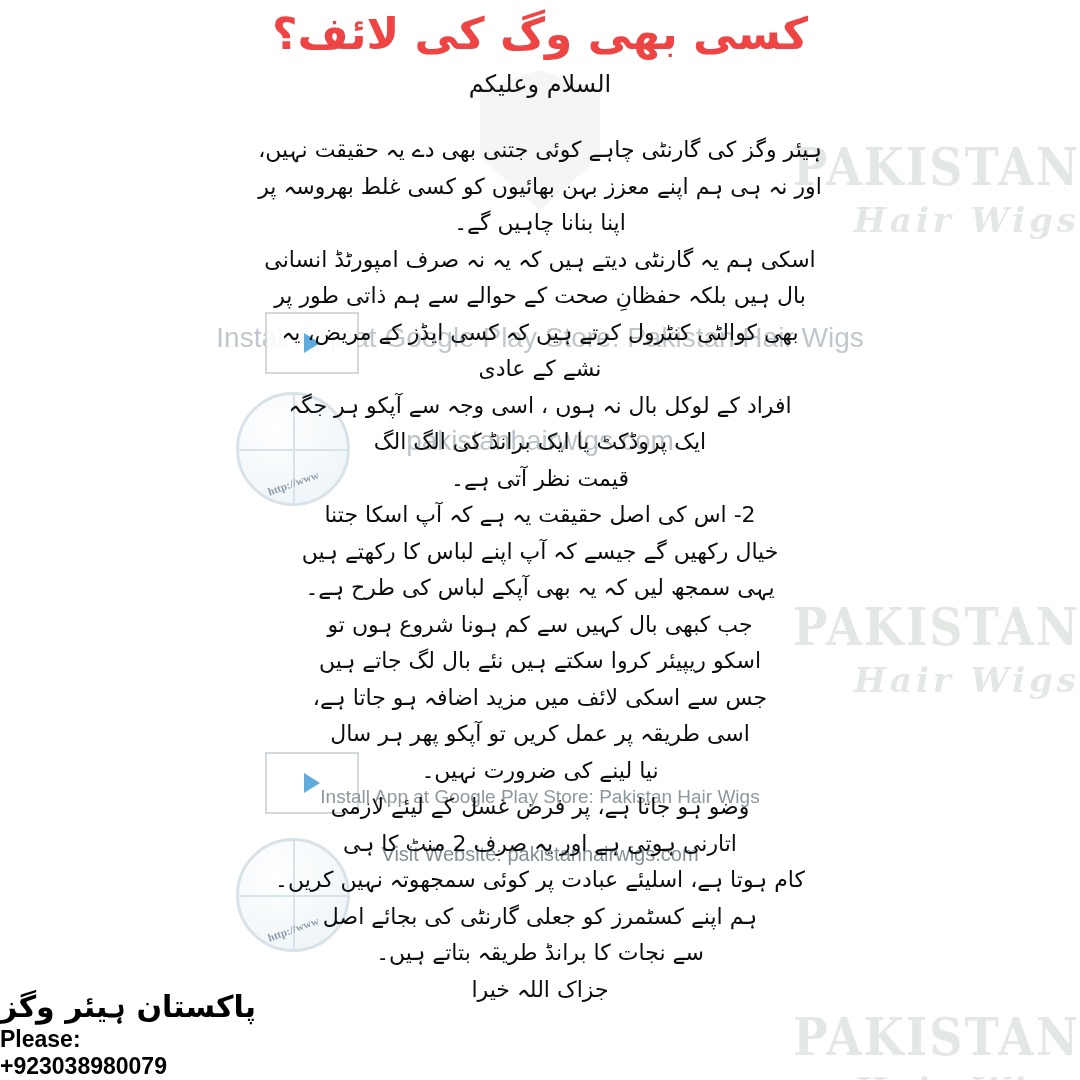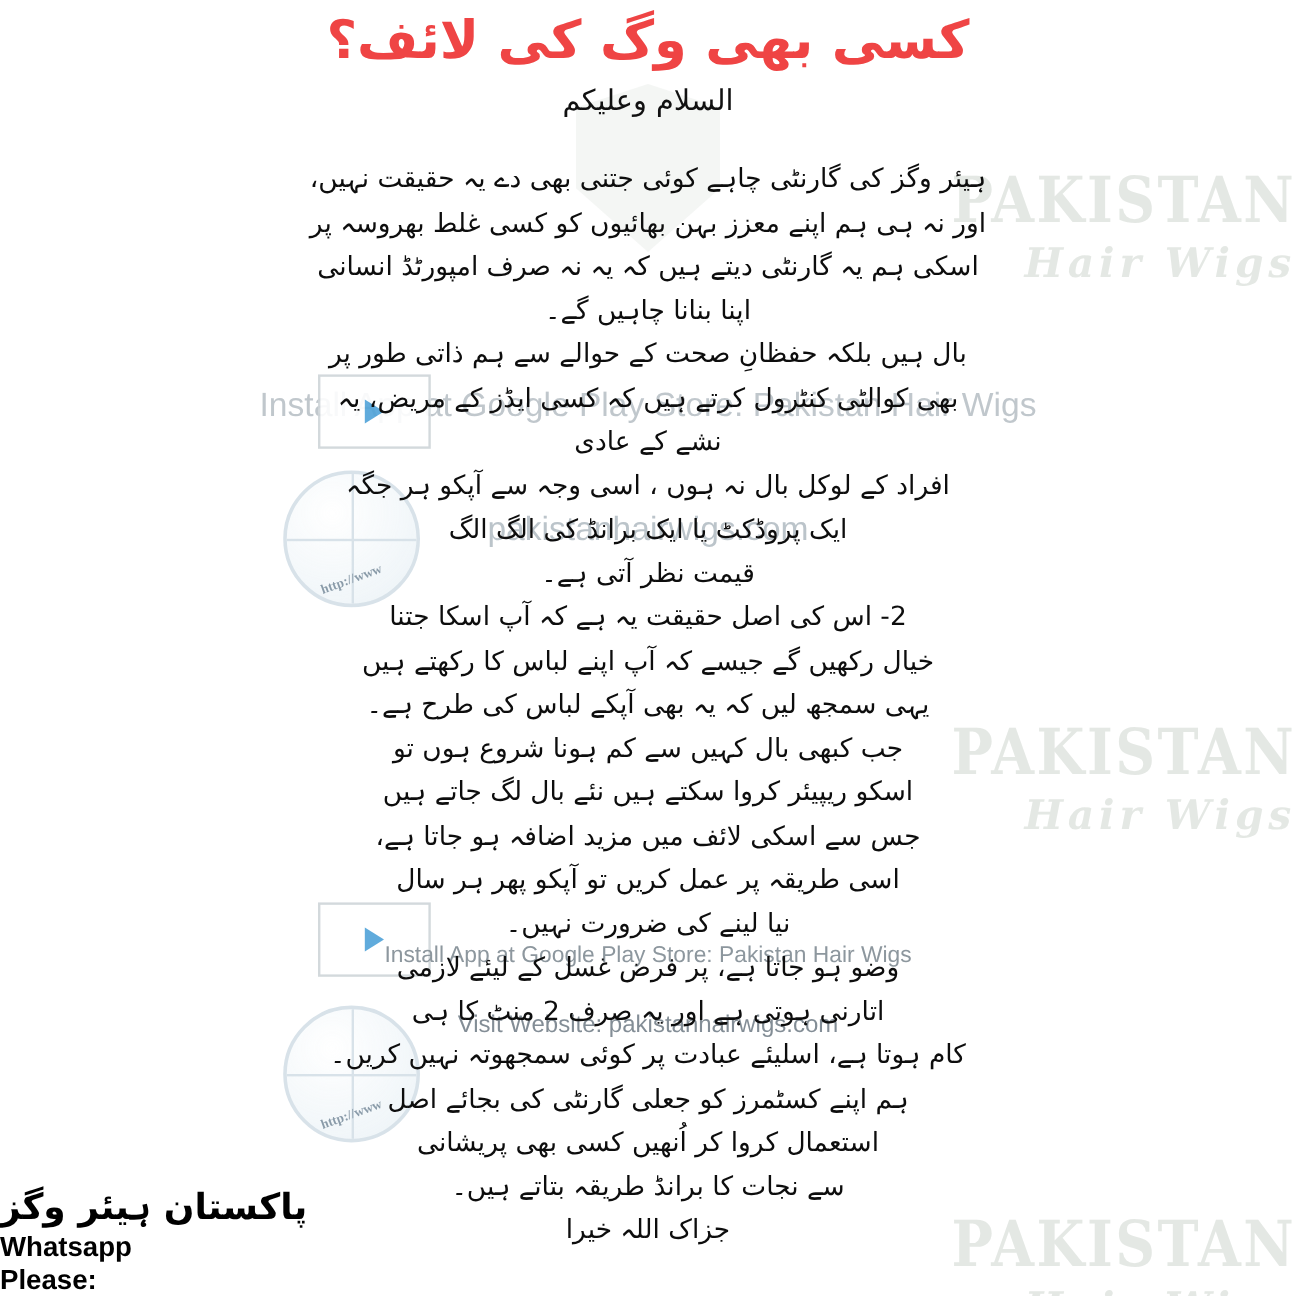--- a/index.html
+++ b/index.html
@@ -273,47 +273,46 @@
     <div class="wm-playtext playtext-2">Install App at Google Play Store: Pakistan Hair Wigs</div>
   </div>
 
   <div class="content">
     <div class="title">کسی بھی وگ کی لائف؟</div>
     <div class="salam">السلام وعلیکم</div>
 
     <div class="body-text" id="body-text">
         <p>ہیئر وگز کی گارنٹی چاہے کوئی جتنی بھی دے یہ حقیقت نہیں،</p>
         <p>اور نہ ہی ہم اپنے معزز بہن بھائیوں کو کسی غلط بھروسہ پر</p>
+        <p>اپنا بنانا چاہیں گے۔</p>
         <p>اسکی ہم یہ گارنٹی دیتے ہیں کہ یہ نہ صرف امپورٹڈ انسانی</p>
-        <p>اپنا بنانا چاہیں گے۔</p>
         <p>بال ہیں بلکہ حفظانِ صحت کے حوالے سے ہم ذاتی طور پر</p>
         <p>بھی کوالٹی کنٹرول کرتے ہیں کہ کسی ایڈز کے مریض، یہ</p>
         <p>نشے کے عادی</p>
         <p>افراد کے لوکل بال نہ ہوں ، اسی وجہ سے آپکو ہر جگہ</p>
         <p>ایک پروڈکٹ یا ایک برانڈ کی الگ الگ</p>
         <p>قیمت نظر آتی ہے۔</p>
         <p>2- اس کی اصل حقیقت یہ ہے کہ آپ اسکا جتنا</p>
         <p>خیال رکھیں گے جیسے کہ آپ اپنے لباس کا رکھتے ہیں</p>
         <p>یہی سمجھ لیں کہ یہ بھی آپکے لباس کی طرح ہے۔</p>
         <p>جب کبھی بال کہیں سے کم ہونا شروع ہوں تو</p>
         <p>اسکو ریپیئر کروا سکتے ہیں نئے بال لگ جاتے ہیں</p>
         <p>جس سے اسکی لائف میں مزید اضافہ ہو جاتا ہے،</p>
         <p>اسی طریقہ پر عمل کریں تو آپکو پھر ہر سال</p>
         <p>نیا لینے کی ضرورت نہیں۔</p>
         <p>وضو ہو جاتا ہے، پر فرض غسل کے لیئے لازمی</p>
         <p>اتارنی ہوتی ہے اور یہ صرف 2 منٹ کا ہی</p>
         <p>کام ہوتا ہے، اسلیئے عبادت پر کوئی سمجھوتہ نہیں کریں۔</p>
         <p>ہم  اپنے کسٹمرز کو جعلی گارنٹی کی بجائے اصل</p>
-        <p>استعمال کروا کر اُنھیں کسی بھی پریشانی</p>
         <p>سے نجات کا برانڈ طریقہ بتاتے ہیں۔</p>
         <p>جزاک اللہ خیرا</p>
       </div>
   </div>
 
   <div class="footer">
     <div class="footer-brand">پاکستان ہیئر وگز</div>
     <div class="footer-wa">
-      <div>Whatsapp</div>
       <div>Please:</div>
+      <div>+923038980079</div>
     </div>
   </div>
 
 </div>
 
 </body></html>

